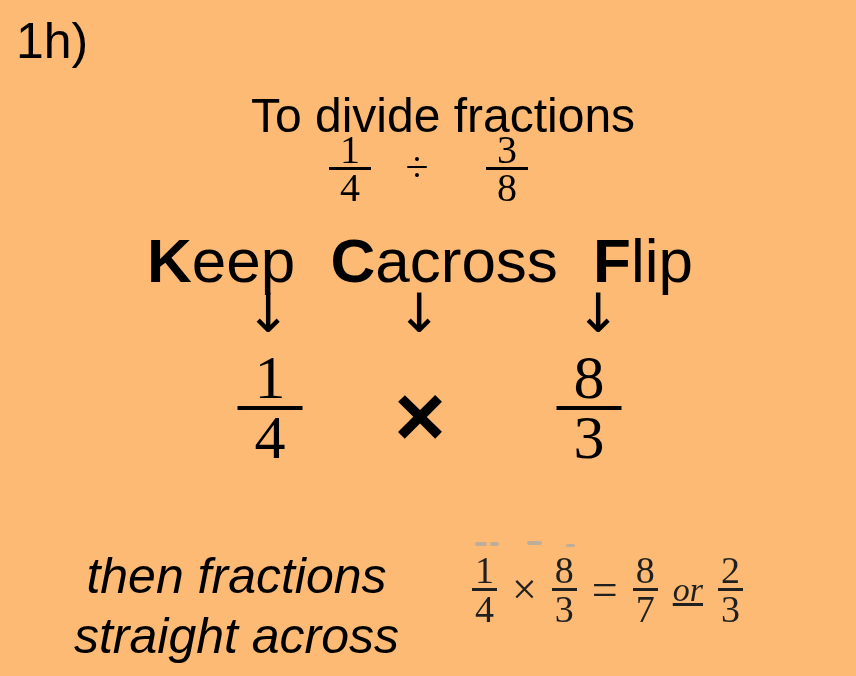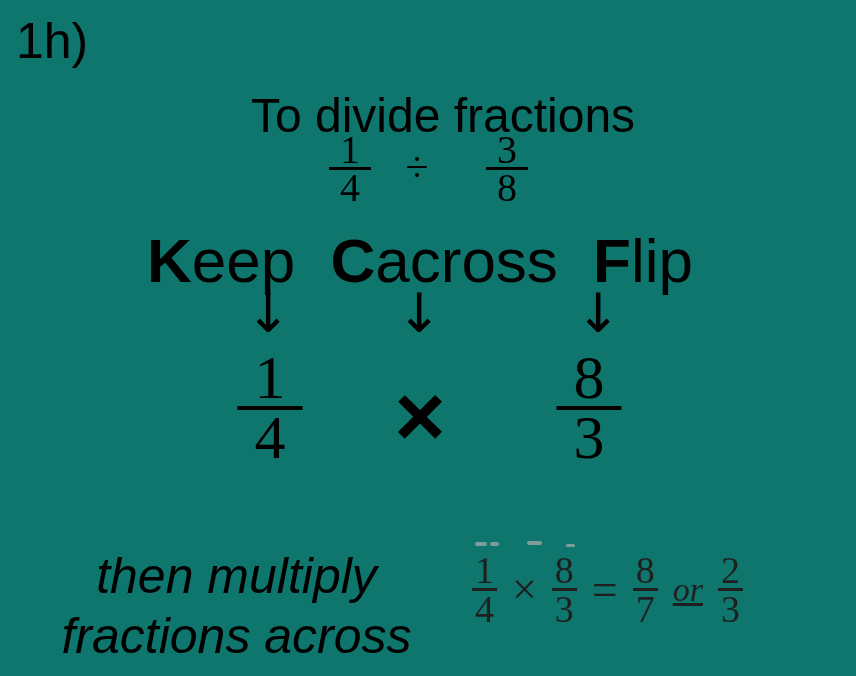--- a/index.html
+++ b/index.html
@@ -1,20 +1,20 @@
 <!DOCTYPE html>
 <html><head>
 <meta charset="utf-8">
 <style>
   html, body { margin: 0; padding: 0; background: #ffffff; }
   .page {
     position: relative;
     width: 856px;
     height: 676px;
-    background: #0f766e;
+    background: #fdba74;
     color: #000000;
     font-family: "Liberation Sans", sans-serif;
     overflow: hidden;
   }
 
   
   .problem-label {
     position: absolute;
     left: 16px;
     top: 14px;
@@ -185,22 +185,22 @@
     <span class="num">1</span>
     <span class="den">4</span>
   </span>
   <span class="times-big">×</span>
   <span class="frac bfrac bfrac-right">
     <span class="num">8</span>
     <span class="den">3</span>
   </span>
 
   <div class="caption">
-    <div>then multiply</div>
-    <div>fractions across</div>
+    <div>then fractions</div>
+    <div>straight across</div>
   </div>
 
   <div class="artifact artifact-1"></div>
   <div class="artifact artifact-2"></div>
   <div class="artifact artifact-3"></div>
   <div class="artifact artifact-4"></div>
 
   <div class="equation">
     <span class="frac efrac">
       <span class="num">1</span>

